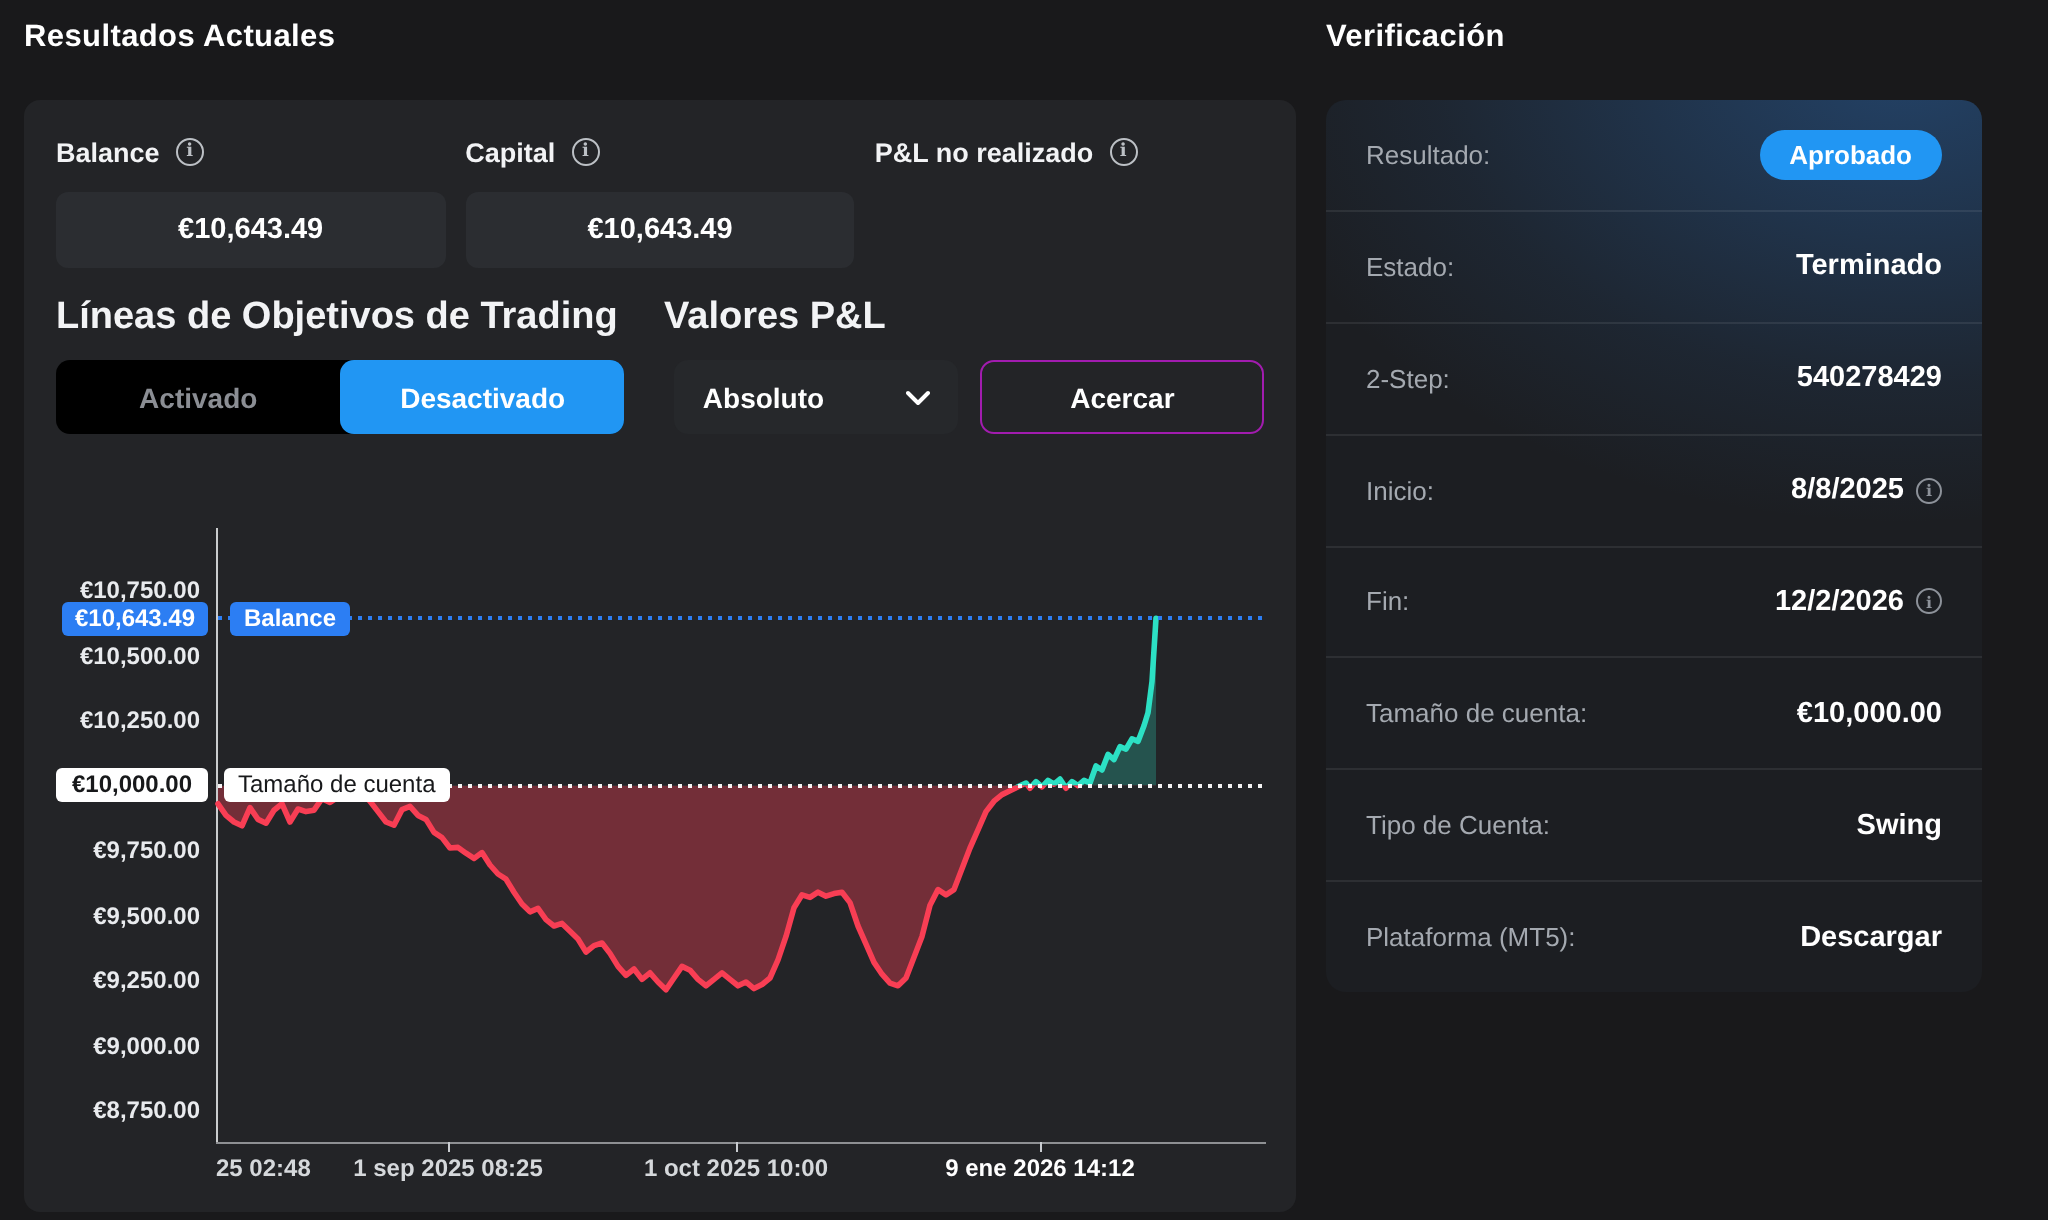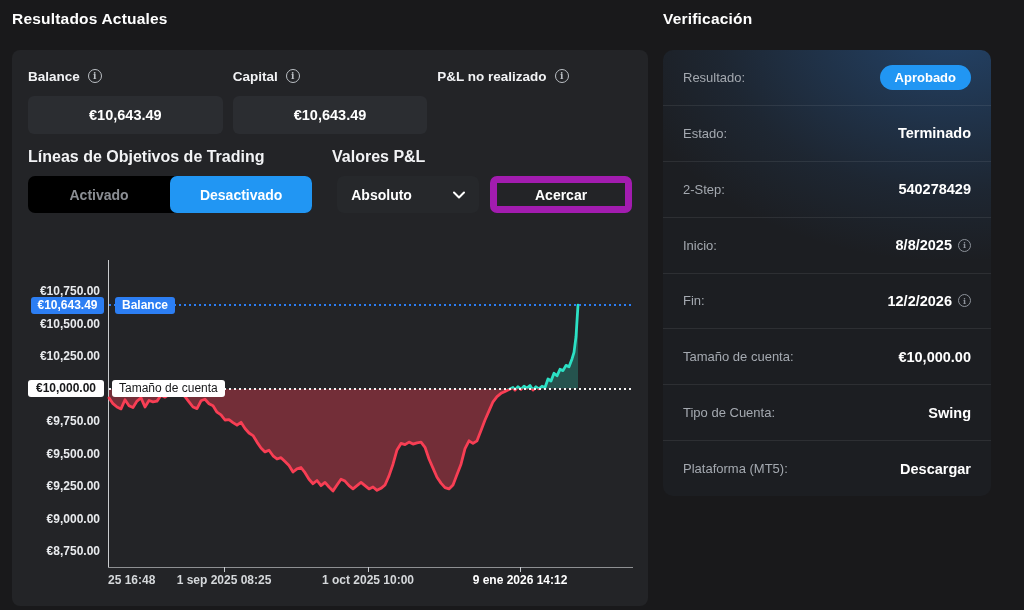--- a/index.html
+++ b/index.html
@@ -17,29 +17,29 @@
   .card{margin-top:22px;background:#232427;border-radius:8px;padding:12px 16px;height:556px;box-sizing:border-box;}
   .stats{display:flex;gap:10px;}
   .stat{flex:1;min-width:0;}
   .stat-label{display:flex;align-items:center;gap:8px;font-size:13.5px;font-weight:600;color:#f2f3f5;height:24px;margin:2px 0 8px;}
   .info-icon{box-sizing:border-box;width:14px;height:14px;border:1.4px solid #bcc0c5;border-radius:50%;
     display:inline-flex;align-items:center;justify-content:center;flex:none;
     font-size:9px;font-weight:700;color:#bcc0c5;font-family:"DejaVu Serif",serif;cursor:pointer;}
   .info-icon.sm{width:13px;height:13px;border-color:#8d929a;color:#8d929a;font-size:8px;border-width:1px;}
   .stat-value{background:#2b2d31;border-radius:6px;height:38px;display:flex;align-items:center;justify-content:center;
     font-weight:700;font-size:14.5px;color:#fff;}
-  .ctl-labels{display:flex;margin-top:14px;font-size:16px;font-weight:600;color:#f2f3f5;}
+  .ctl-labels{display:flex;margin-top:14px;font-size:19px;font-weight:600;color:#f2f3f5;}
   .ctl-labels .l1{width:304px;}
   .controls{display:flex;margin-top:10px;height:37px;}
   .toggle{width:292px;background:#000000;border-radius:7px;display:flex;padding:0;margin-right:25px;}
   .toggle-opt{flex:1;display:flex;align-items:center;justify-content:center;font-size:14px;font-weight:600;color:#8b8e94;cursor:pointer;border-radius:7px;}
   .toggle-opt.active{background:#2196f3;color:#fff;font-weight:700;}
   .dropdown{width:145px;box-sizing:border-box;background:#26282b;border-radius:7px;display:flex;align-items:center;
     justify-content:space-between;padding:0 14px;font-weight:700;font-size:14px;margin-right:11px;cursor:pointer;}
-  .zoom-btn{width:145px;box-sizing:border-box;background:transparent;border:7px solid #a21caf;border-radius:7px;
+  .zoom-btn{width:145px;box-sizing:border-box;background:transparent;border:1px solid #a21caf;border-radius:7px;
     color:#fff;font-weight:700;font-size:14px;font-family:inherit;cursor:pointer;}
 
   
   .chart{position:relative;margin-top:47px;height:336px;}
   .yaxis{position:absolute;left:80px;top:0;width:1px;height:307px;background:rgba(232,234,236,.85);}
   .xaxis{position:absolute;left:80px;top:307px;width:525px;height:1px;background:rgba(232,234,236,.55);}
   svg.plot{position:absolute;left:81px;top:0;width:525px;height:307px;overflow:visible;}
   .ytick{position:absolute;left:0;width:72px;text-align:right;font-size:12px;font-weight:600;color:#e9ebee;height:16px;line-height:16px;}
   .xtick{position:absolute;top:313px;font-size:12px;font-weight:600;color:#d5d8db;white-space:nowrap;}
   .xtick.bold{color:#fff;font-weight:700;}
@@ -140,21 +140,21 @@
       <div class="axis-badge white" style="top: 120.284px;">€10,000.00</div>
       <div class="line-chip white" style="top: 120.284px;">Tamaño de cuenta</div>
     <div class="ytick" style="top: 23.2203px;">€10,750.00</div>
         <div class="ytick" style="top: 55.7415px;">€10,500.00</div>
         <div class="ytick" style="top: 88.2627px;">€10,250.00</div>
         <div class="ytick" style="top: 153.305px;">€9,750.00</div>
         <div class="ytick" style="top: 185.826px;">€9,500.00</div>
         <div class="ytick" style="top: 218.347px;">€9,250.00</div>
         <div class="ytick" style="top: 250.869px;">€9,000.00</div>
         <div class="ytick" style="top: 283.39px;">€8,750.00</div>
-        <div class="xtick" style="left: 80px;">25 16:48</div>
+        <div class="xtick" style="left: 80px;">25 02:48</div>
         <div class="xtickmark" style="left: 196px;"></div>
         <div class="xtick" style="left: 196px; transform: translateX(-50%);">1 sep 2025 08:25</div>
         <div class="xtickmark" style="left: 340px;"></div>
         <div class="xtick" style="left: 340px; transform: translateX(-50%);">1 oct 2025 10:00</div>
         <div class="xtickmark" style="left: 492px;"></div>
         <div class="xtick bold" style="left: 492px; transform: translateX(-50%);">9 ene 2026 14:12</div>
       </div>
 
   </div>
 </div>

